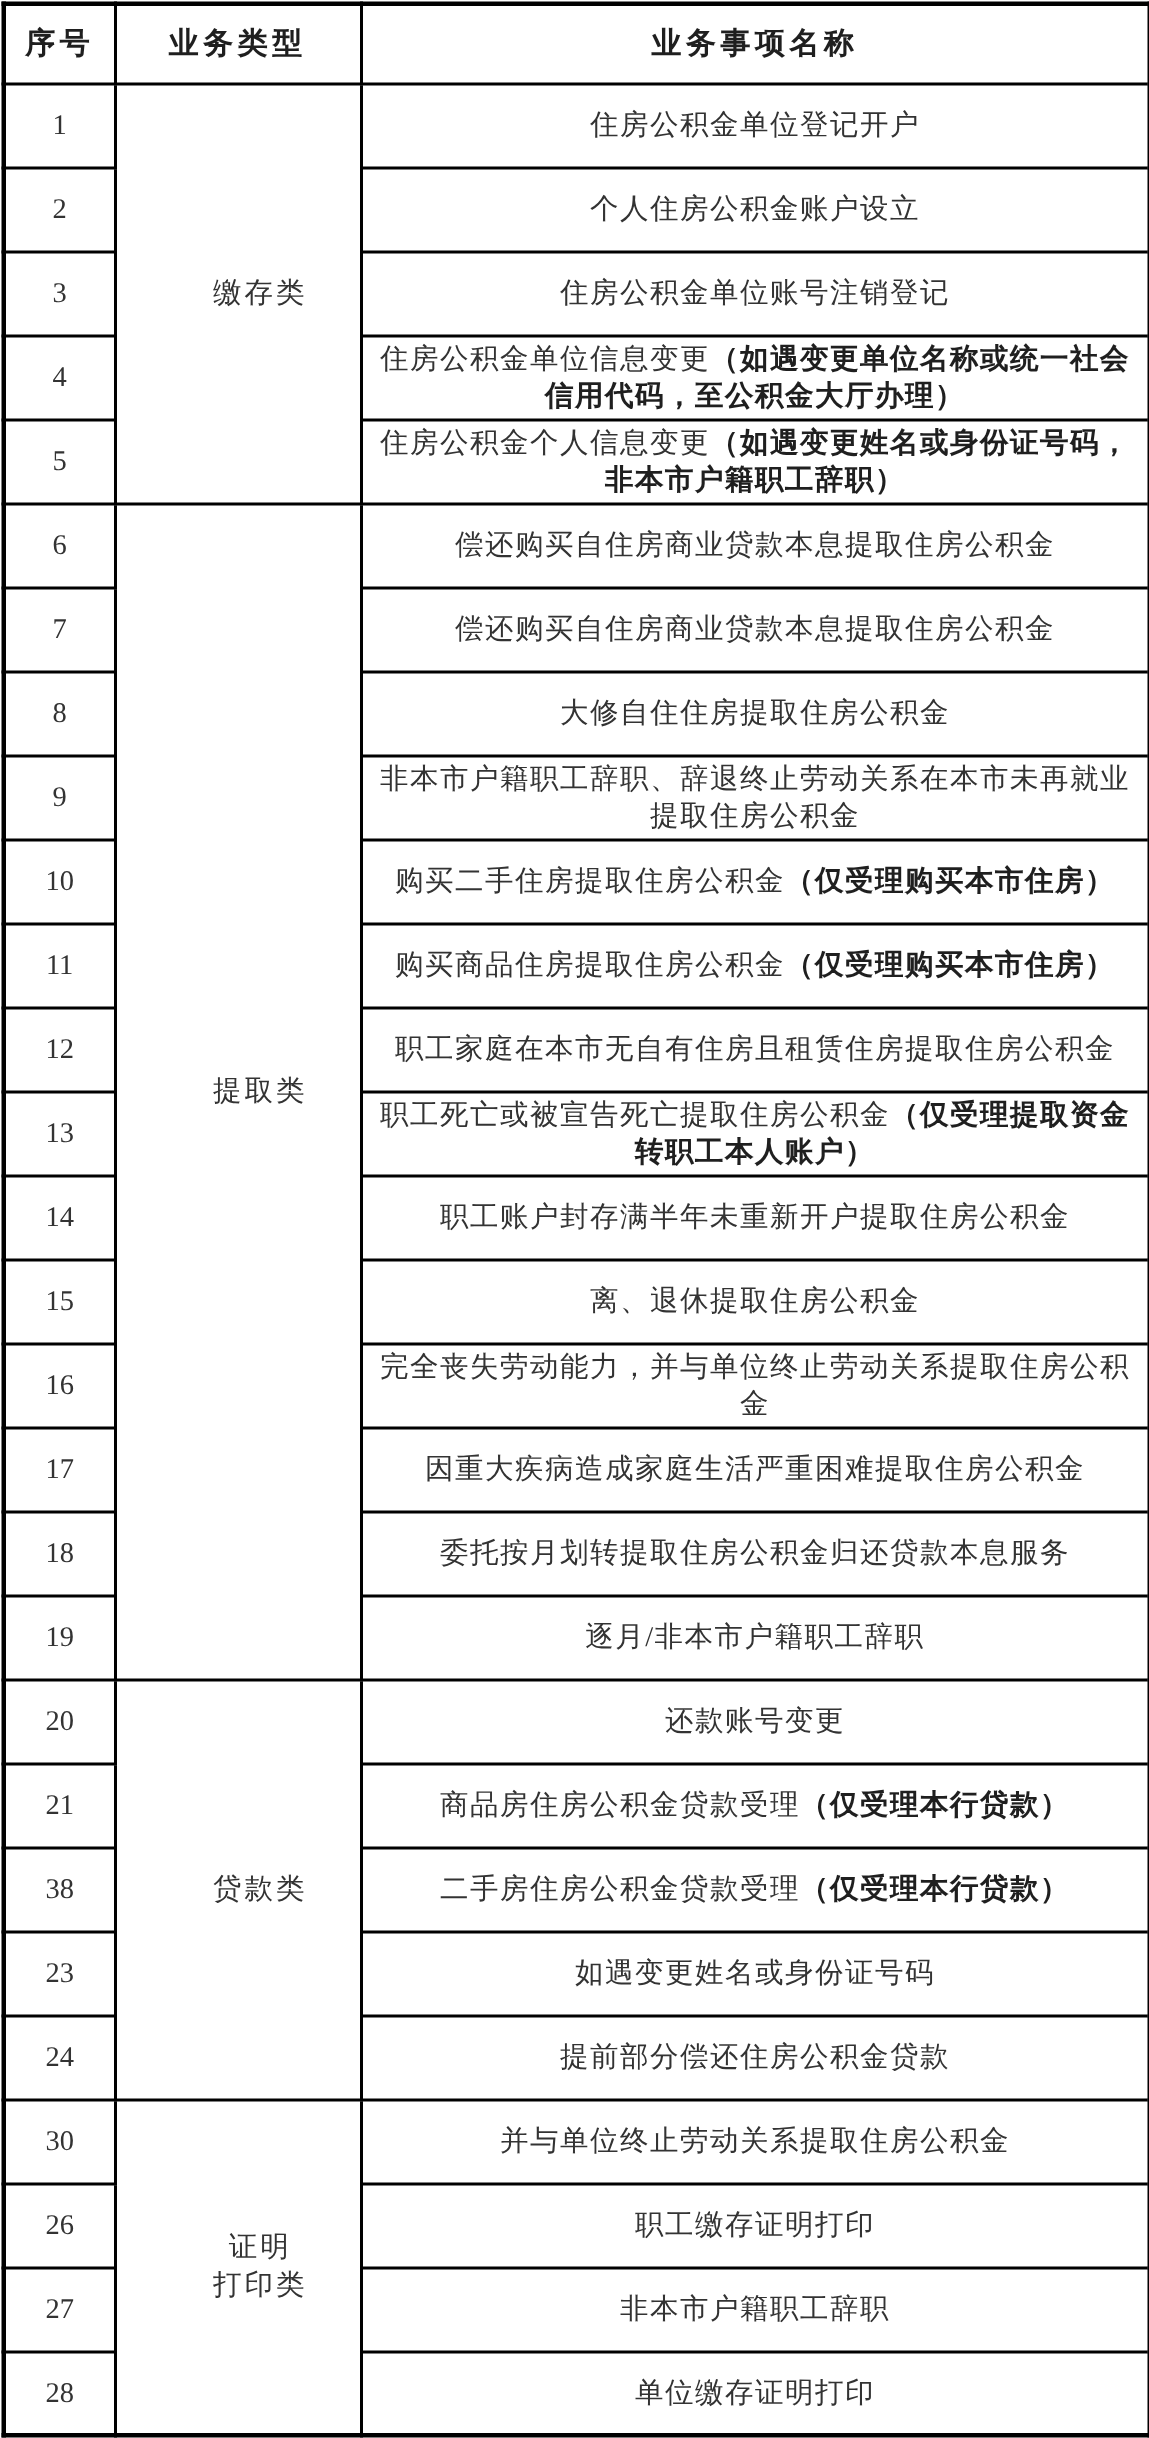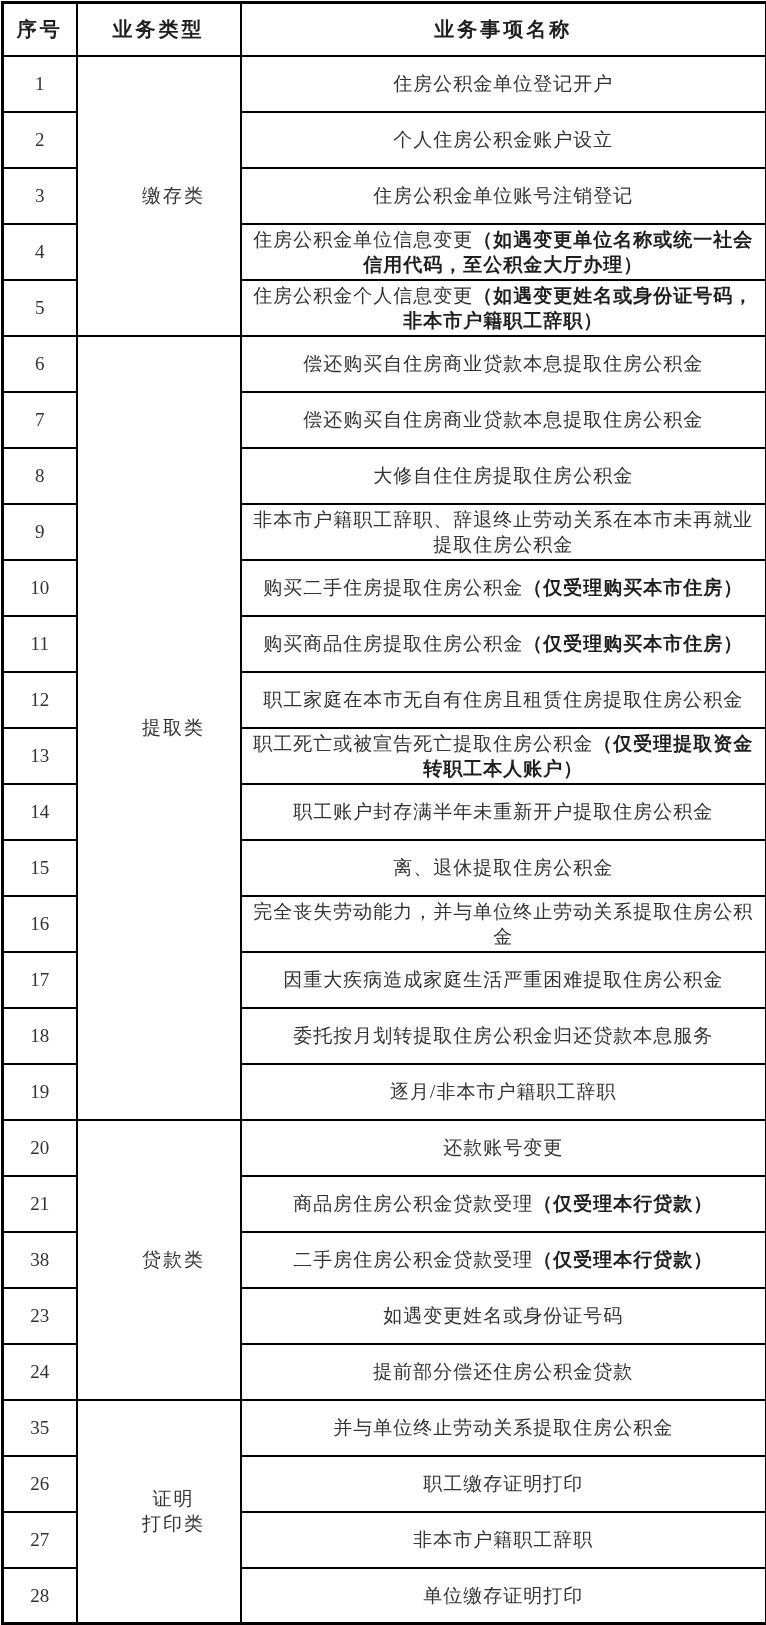--- a/index.html
+++ b/index.html
@@ -163,21 +163,21 @@
         </tr>
         <tr>
           <td class="no-cell">23</td>
           <td class="name-cell"><span class="reg">如遇变更姓名或身份证号码</span></td>
         </tr>
         <tr>
           <td class="no-cell">24</td>
           <td class="name-cell"><span class="reg">提前部分偿还住房公积金贷款</span></td>
         </tr>
         <tr>
-          <td class="no-cell">35</td>
+          <td class="no-cell">30</td>
           <td class="type-cell" rowspan="4">证明
 打印类</td>
           <td class="name-cell"><span class="reg">并与单位终止劳动关系提取住房公积金</span></td>
         </tr>
         <tr>
           <td class="no-cell">26</td>
           <td class="name-cell"><span class="reg">职工缴存证明打印</span></td>
         </tr>
         <tr>
           <td class="no-cell">27</td>

